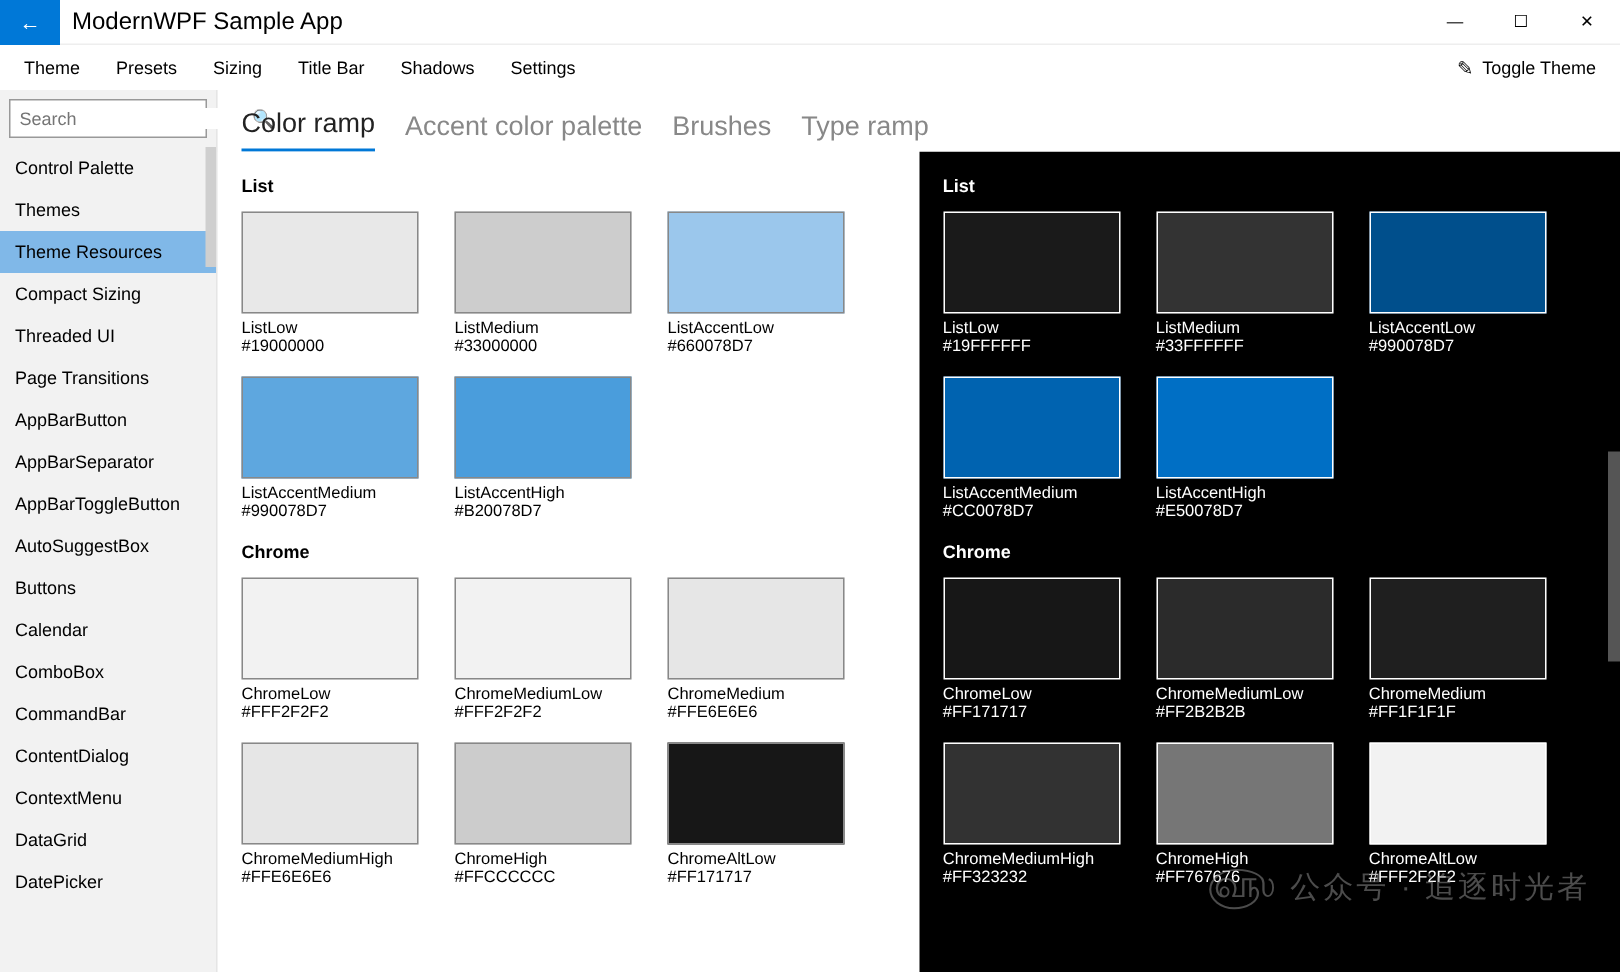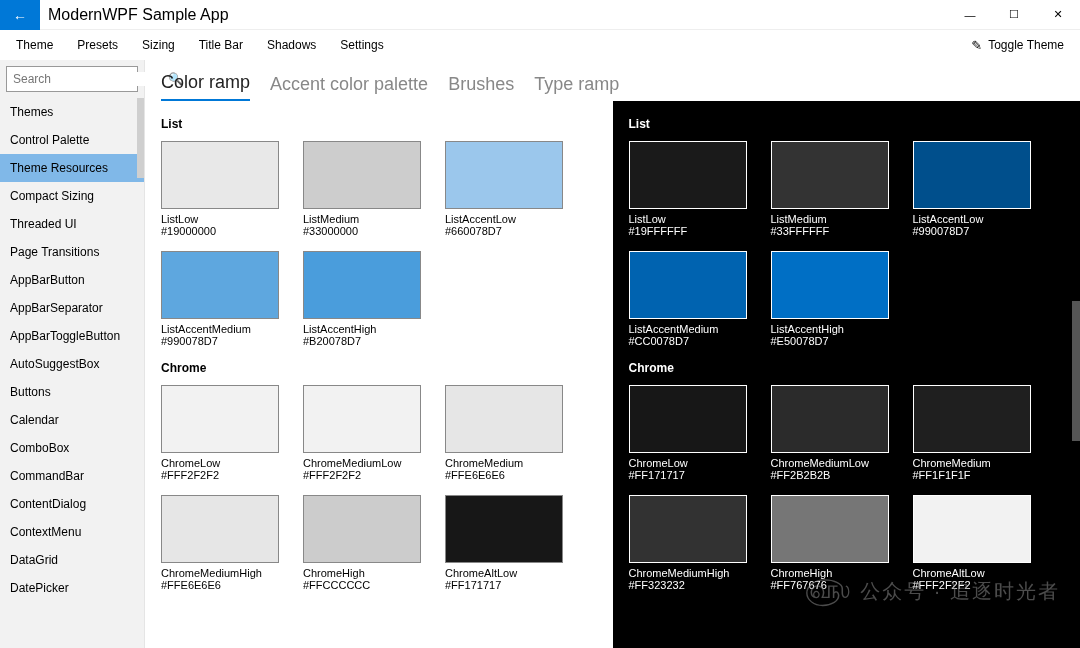--- a/index.html
+++ b/index.html
@@ -96,22 +96,22 @@
       <div class="search-row">
         <input placeholder="Search" style="">
         <span class="search-icon">🔍</span>
       </div>
     </div>
     <div class="nav-list" id="nav-list">
       <span class="nav-scroll-top-btn">⌃</span>
       <div class="nav-scroll">
         <div class="nav-scroll-thumb"></div>
       </div>
-    <div class="nav-item">Themes</div>
-        <div class="nav-item">Control Palette</div>
+    <div class="nav-item">Control Palette</div>
+        <div class="nav-item">Themes</div>
         <div class="nav-item selected">Theme Resources</div>
         <div class="nav-item">Compact Sizing</div>
         <div class="nav-item">Threaded UI</div>
         <div class="nav-item">Page Transitions</div>
         <div class="nav-item">AppBarButton</div>
         <div class="nav-item">AppBarSeparator</div>
         <div class="nav-item">AppBarToggleButton</div>
         <div class="nav-item">AutoSuggestBox</div>
         <div class="nav-item">Buttons</div>
         <div class="nav-item">Calendar</div>

